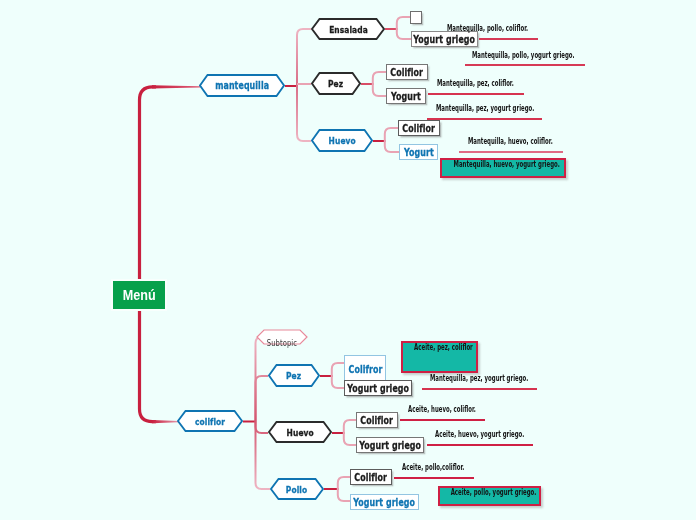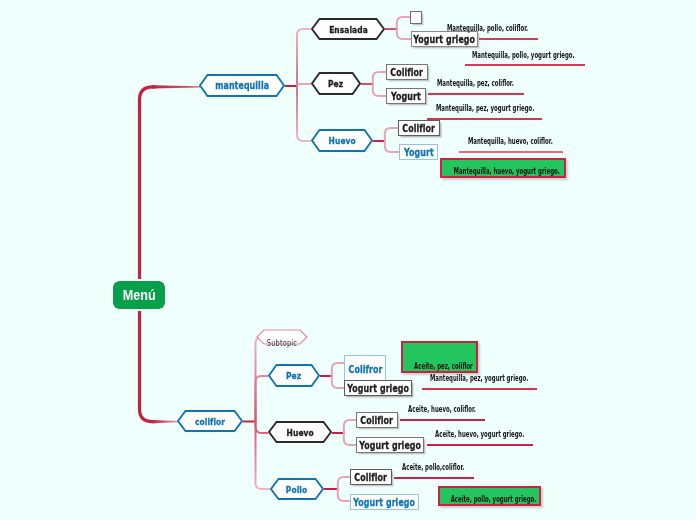--- a/index.html
+++ b/index.html
@@ -28,31 +28,31 @@
 
   
   .note{position:absolute;font-family:"DejaVu Sans",sans-serif;
         font-weight:bold;font-size:8px;color:#141414;
         white-space:nowrap;letter-spacing:0px;
         transform:scaleX(0.675);transform-origin:0 0;}
   .uline{position:absolute;height:2px;}
 
   
   .notebox{position:absolute;box-sizing:border-box;border:2px solid #cf2044;
-           background:#22c55e;display:flex;align-items:flex-end;justify-content:center;
+           background:#14b8a6;display:flex;align-items:flex-start;justify-content:center;
            box-shadow:2px 2px 2px rgba(120,120,120,0.35);padding-left:8px;}
   .notebox > span{font-family:"DejaVu Sans",sans-serif;font-weight:bold;
            font-size:8px;color:#141414;white-space:nowrap;letter-spacing:0px;
            display:inline-block;transform:scaleX(0.675);}
 
   
   .root{position:absolute;background:#06a04b;color:#ffffff;font-weight:bold;
         font-family:"Liberation Sans",sans-serif;
         display:flex;align-items:center;justify-content:center;
-        outline:2px solid #f8fffd;border-radius:6px;}
+        outline:2px solid #f8fffd;}
   .root > span{display:inline-block;transform:scaleX(0.90);}
 </style>
 </head>
 <body>
 
 <div id="stage">
 
   <svg class="links" viewBox="0 0 696 520">
     <defs>
       <linearGradient id="fadeA" x1="152" y1="0" x2="200" y2="0" gradientUnits="userSpaceOnUse">

